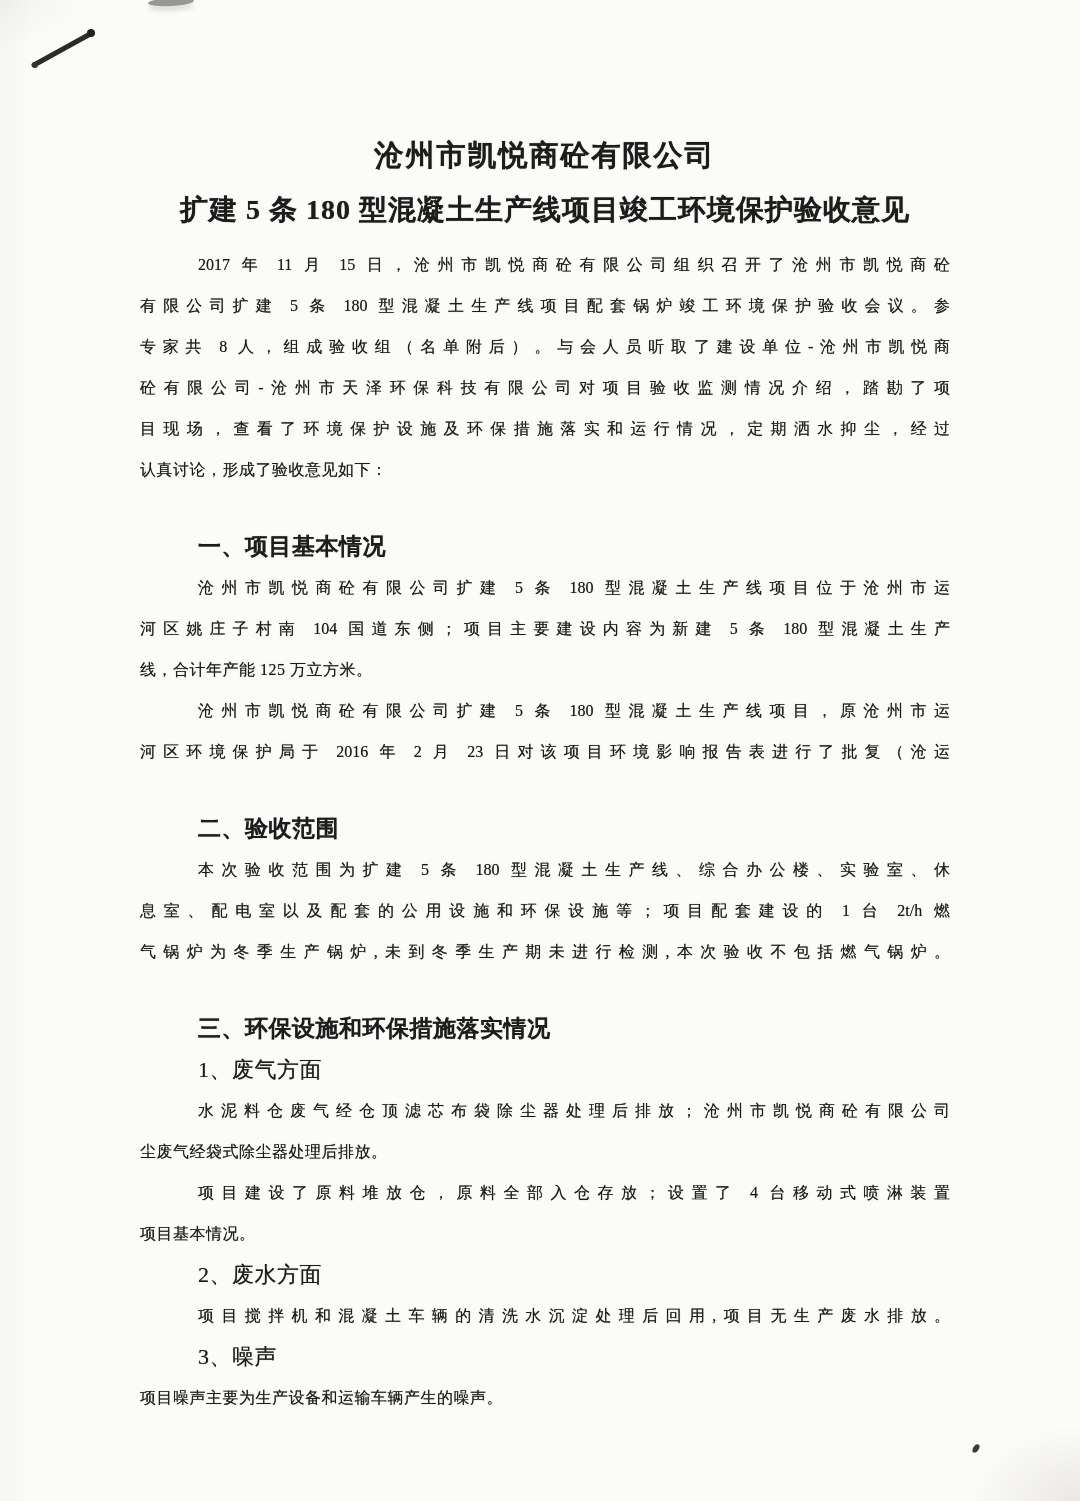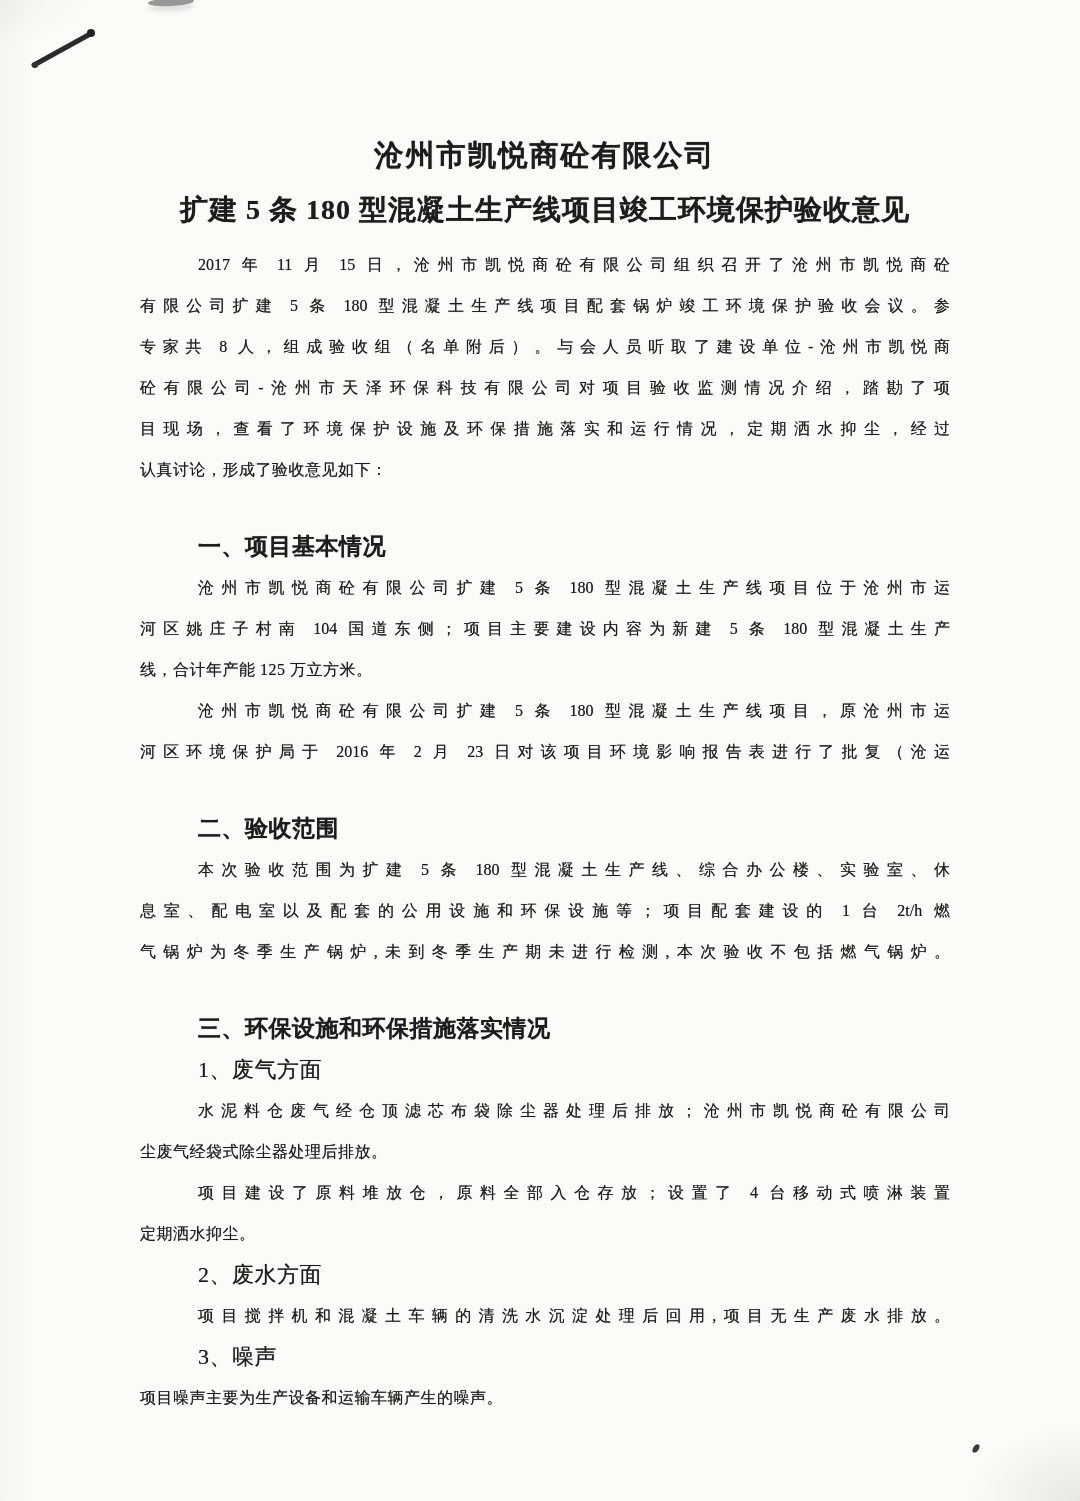--- a/index.html
+++ b/index.html
@@ -100,21 +100,21 @@
         <div class="line body fill">河区环境保护局于 2016 年 2 月 23 日对该项目环境影响报告表进行了批复（沧运</div>
         <div class="line heading indent">二、验收范围</div>
         <div class="line body indent fill">本次验收范围为扩建 5 条 180 型混凝土生产线、综合办公楼、实验室、休</div>
         <div class="line body fill">息室、配电室以及配套的公用设施和环保设施等；项目配套建设的 1 台 2t/h 燃</div>
         <div class="line body fill">气锅炉为冬季生产锅炉,未到冬季生产期未进行检测,本次验收不包括燃气锅炉。</div>
         <div class="line heading indent">三、环保设施和环保措施落实情况</div>
         <div class="line sub indent">1、废气方面</div>
         <div class="line body indent fill">水泥料仓废气经仓顶滤芯布袋除尘器处理后排放；沧州市凯悦商砼有限公司</div>
         <div class="line body">尘废气经袋式除尘器处理后排放。</div>
         <div class="line body indent fill">项目建设了原料堆放仓，原料全部入仓存放；设置了 4 台移动式喷淋装置</div>
-        <div class="line body">定期洒水抑尘。</div>
+        <div class="line body">项目基本情况。</div>
         <div class="line sub indent">2、废水方面</div>
         <div class="line body indent fill">项目搅拌机和混凝土车辆的清洗水沉淀处理后回用,项目无生产废水排放。</div>
         <div class="line sub indent">3、噪声</div>
         <div class="line body">项目噪声主要为生产设备和运输车辆产生的噪声。</div>
       </div>
   </div>
 
   <div class="ink-speck"></div>
 
 </div>

